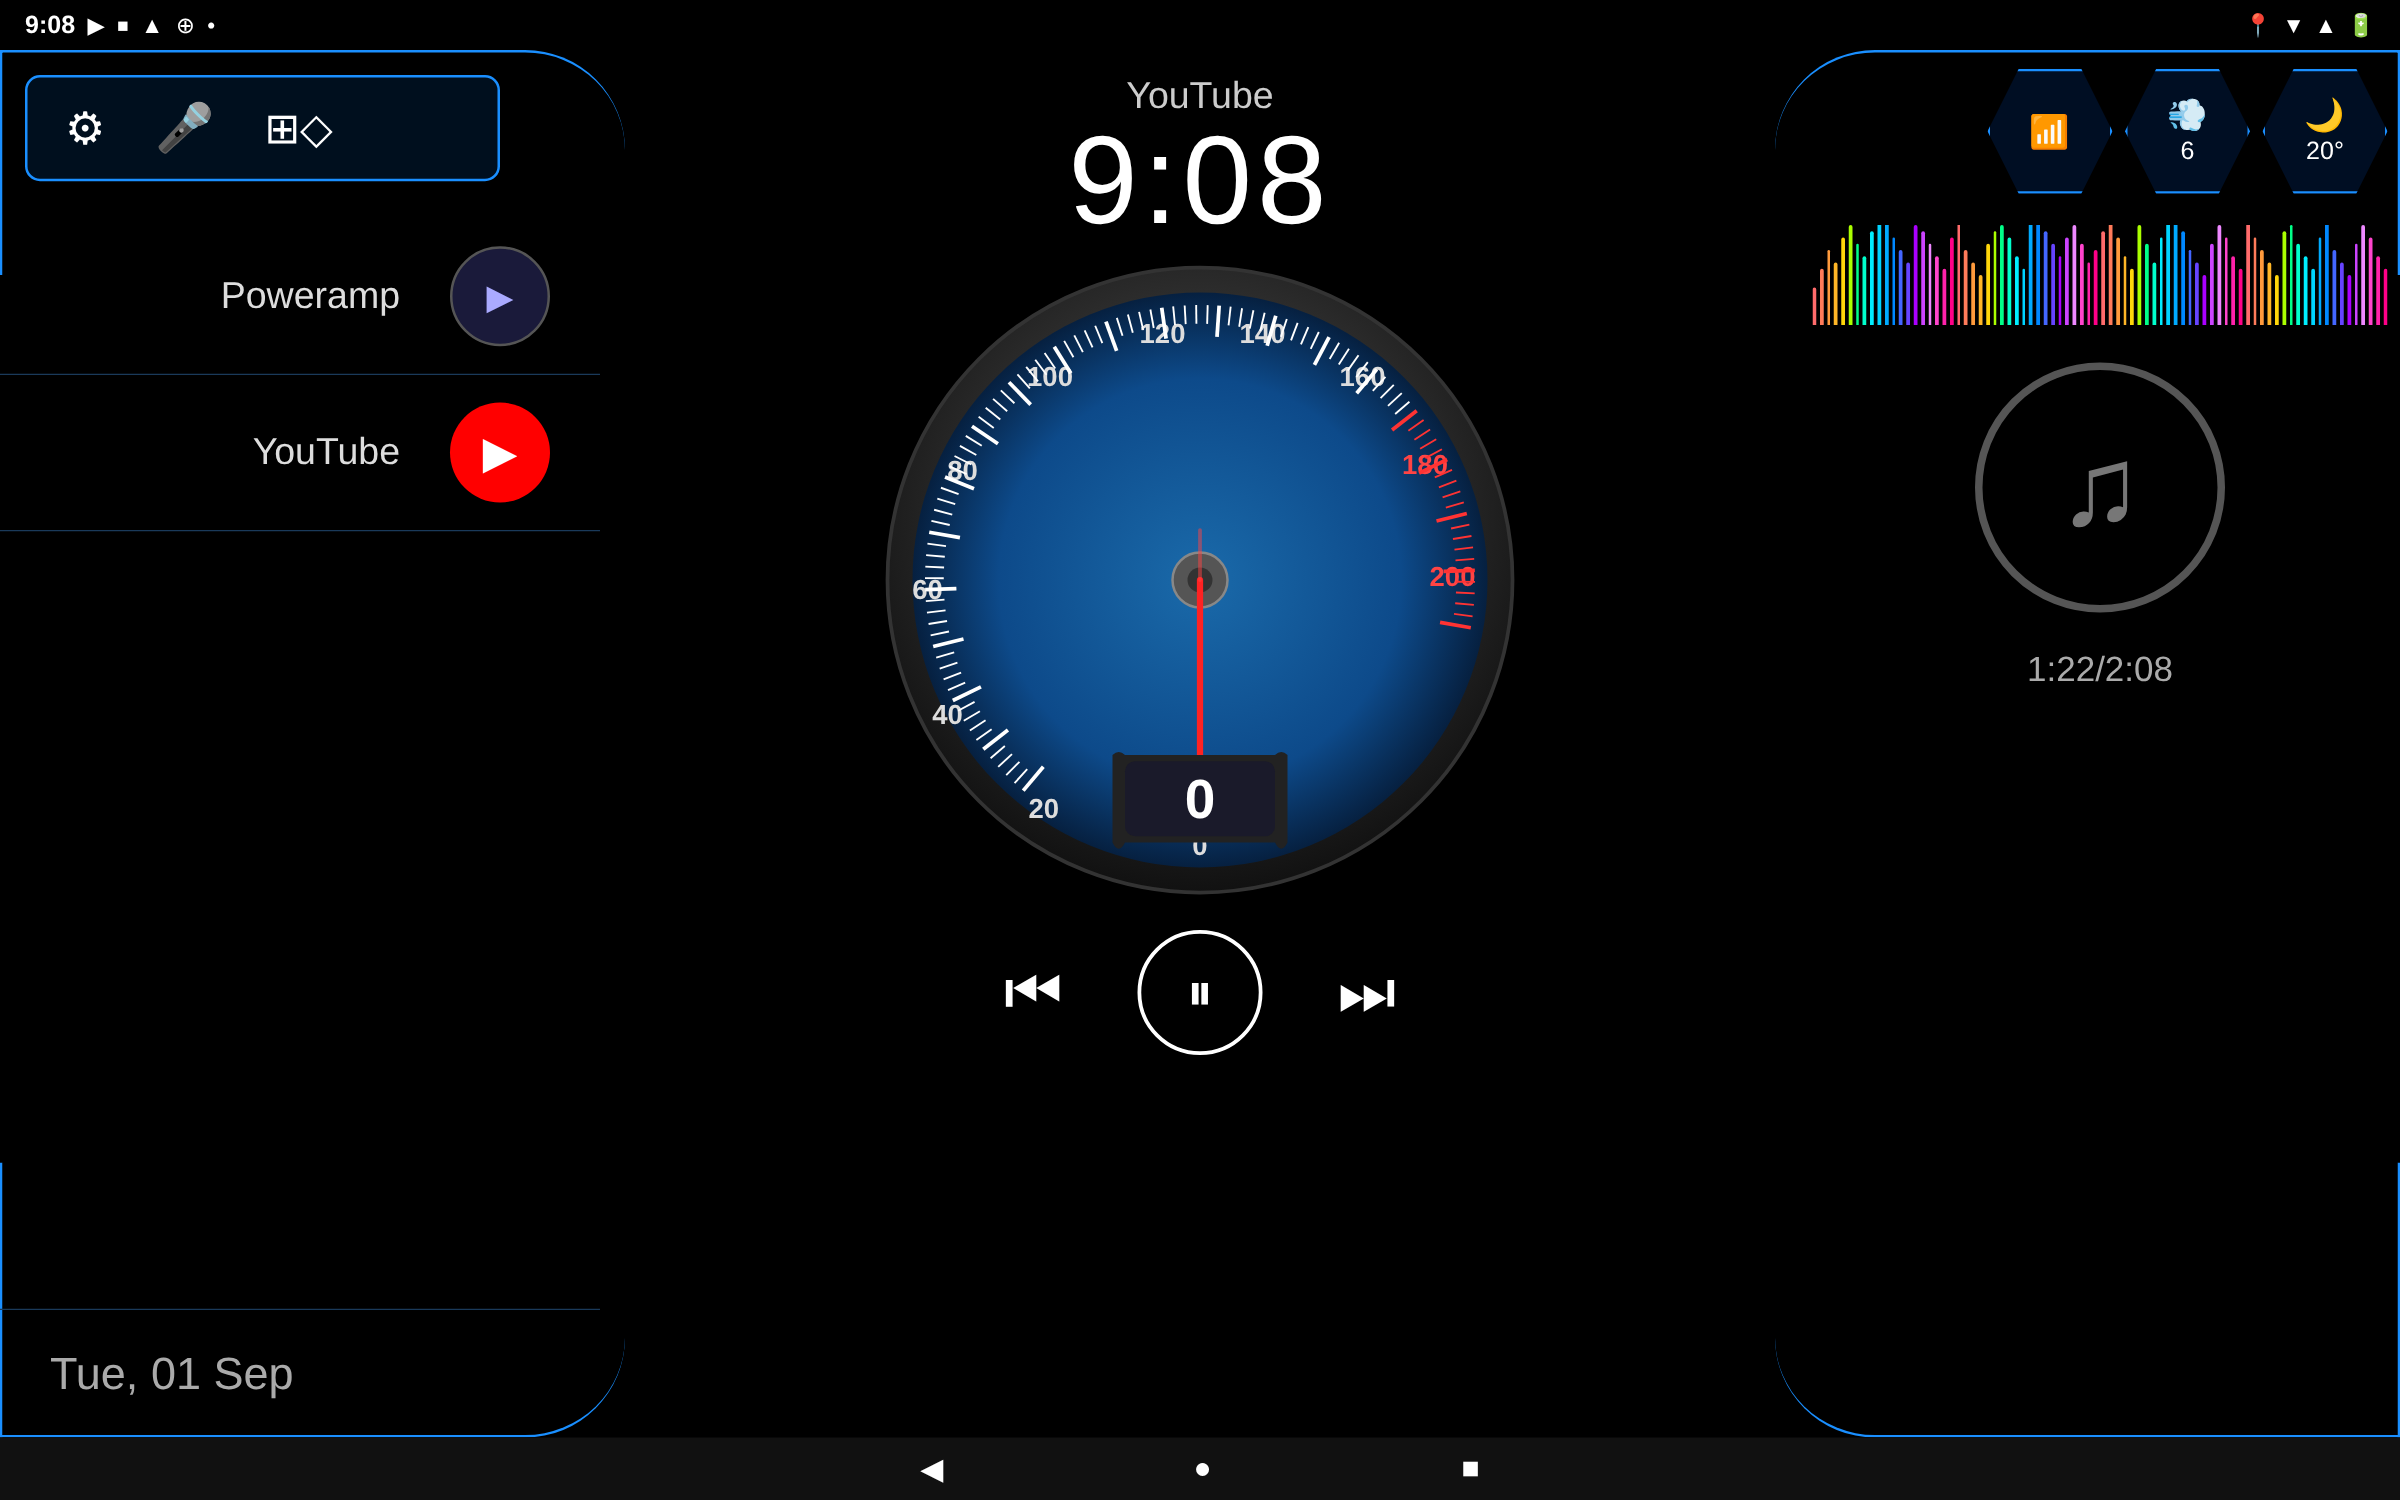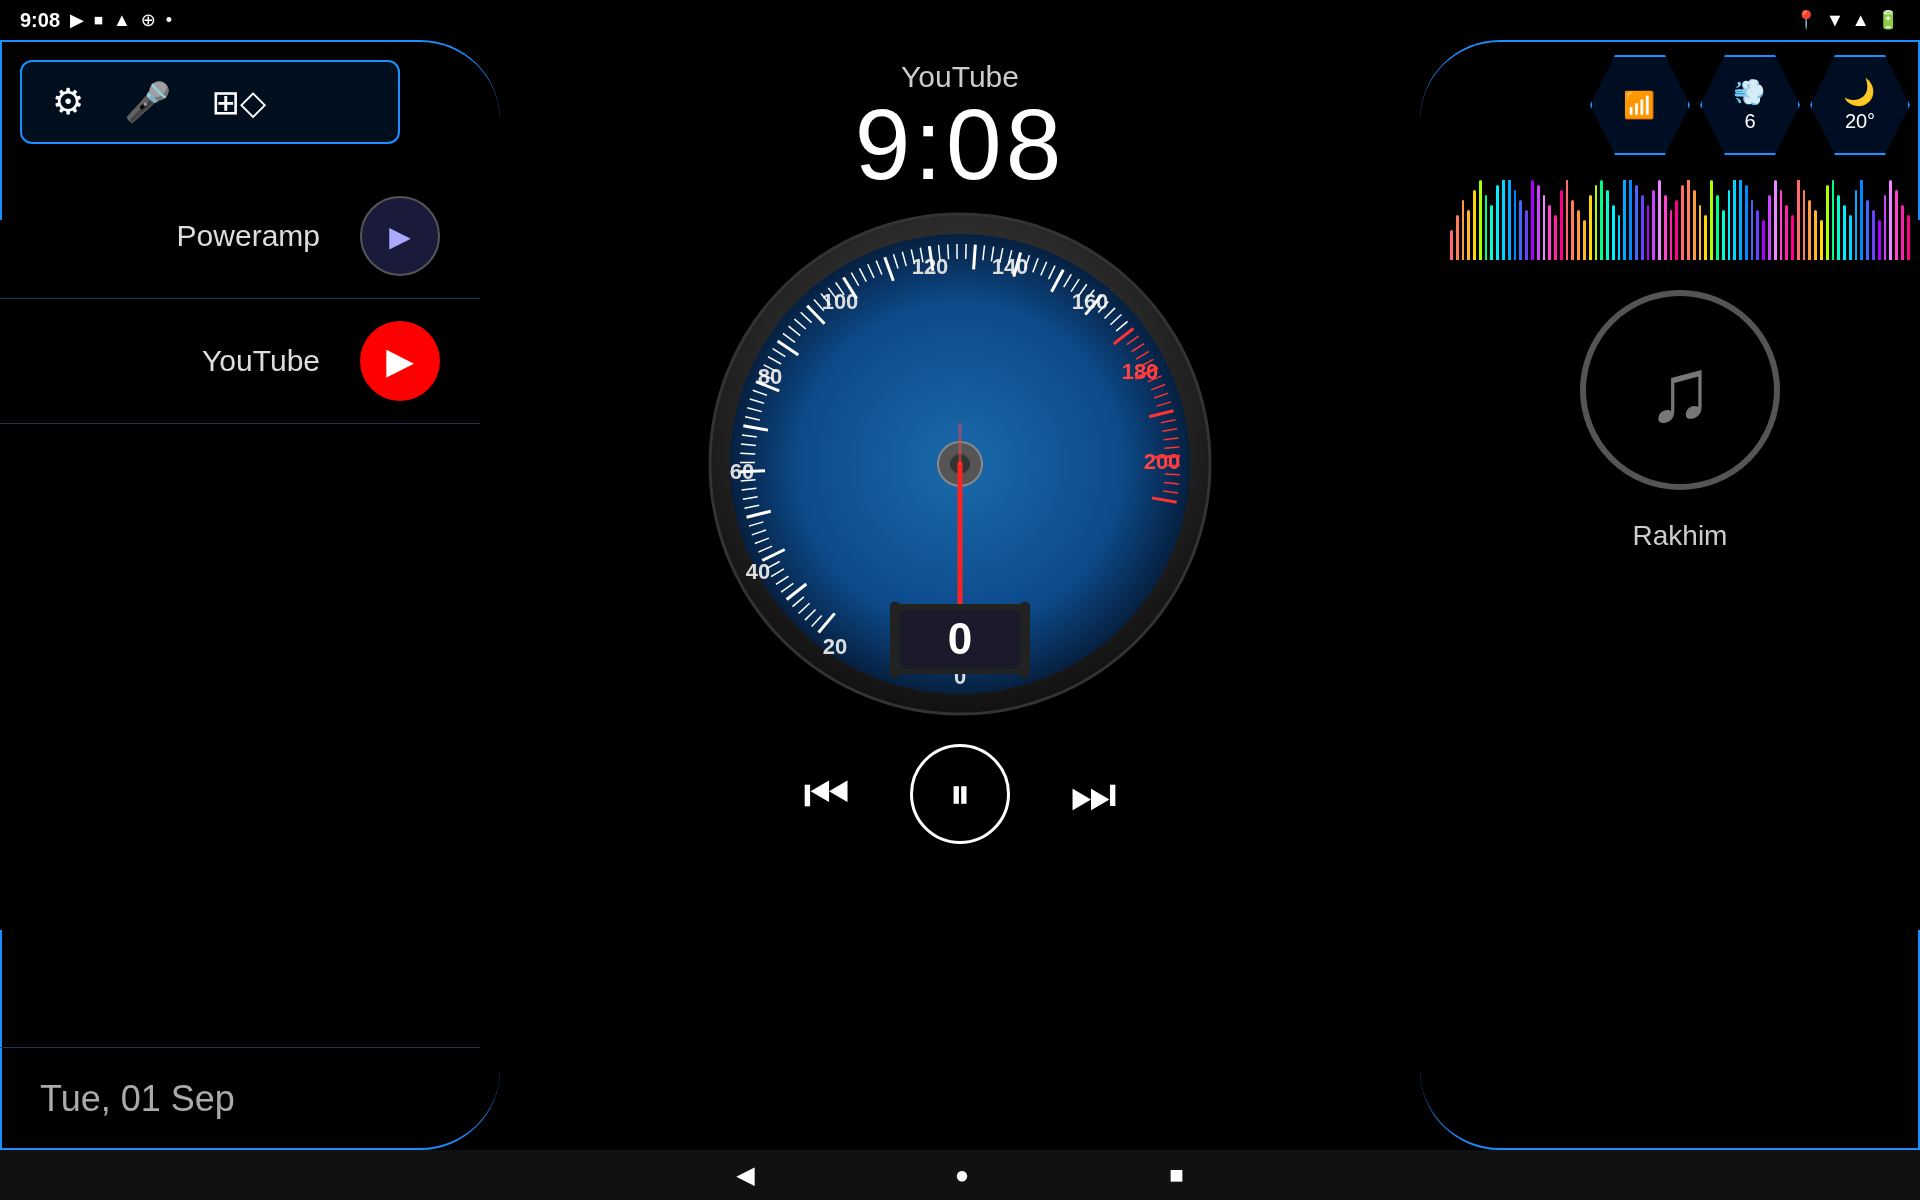--- a/index.html
+++ b/index.html
@@ -645,21 +645,21 @@
       <div class="viz-bar" style="height: 45px; background: rgb(255, 0, 136);"></div>
     </div>
 
   <div id="music-icon-area">
     <div class="music-circle">
       <span class="music-note-icon">♫</span>
     </div>
   </div>
 
   <div id="track-info">
-    <div class="track-artist">Rakhim</div>
+    <div class="track-time">1:22/2:08</div>
   </div>
 
 </div>
 
 <div id="nav-bar">
   <span class="nav-btn">◀</span>
   <span class="nav-btn">●</span>
   <span class="nav-btn">■</span>
 </div>
 

